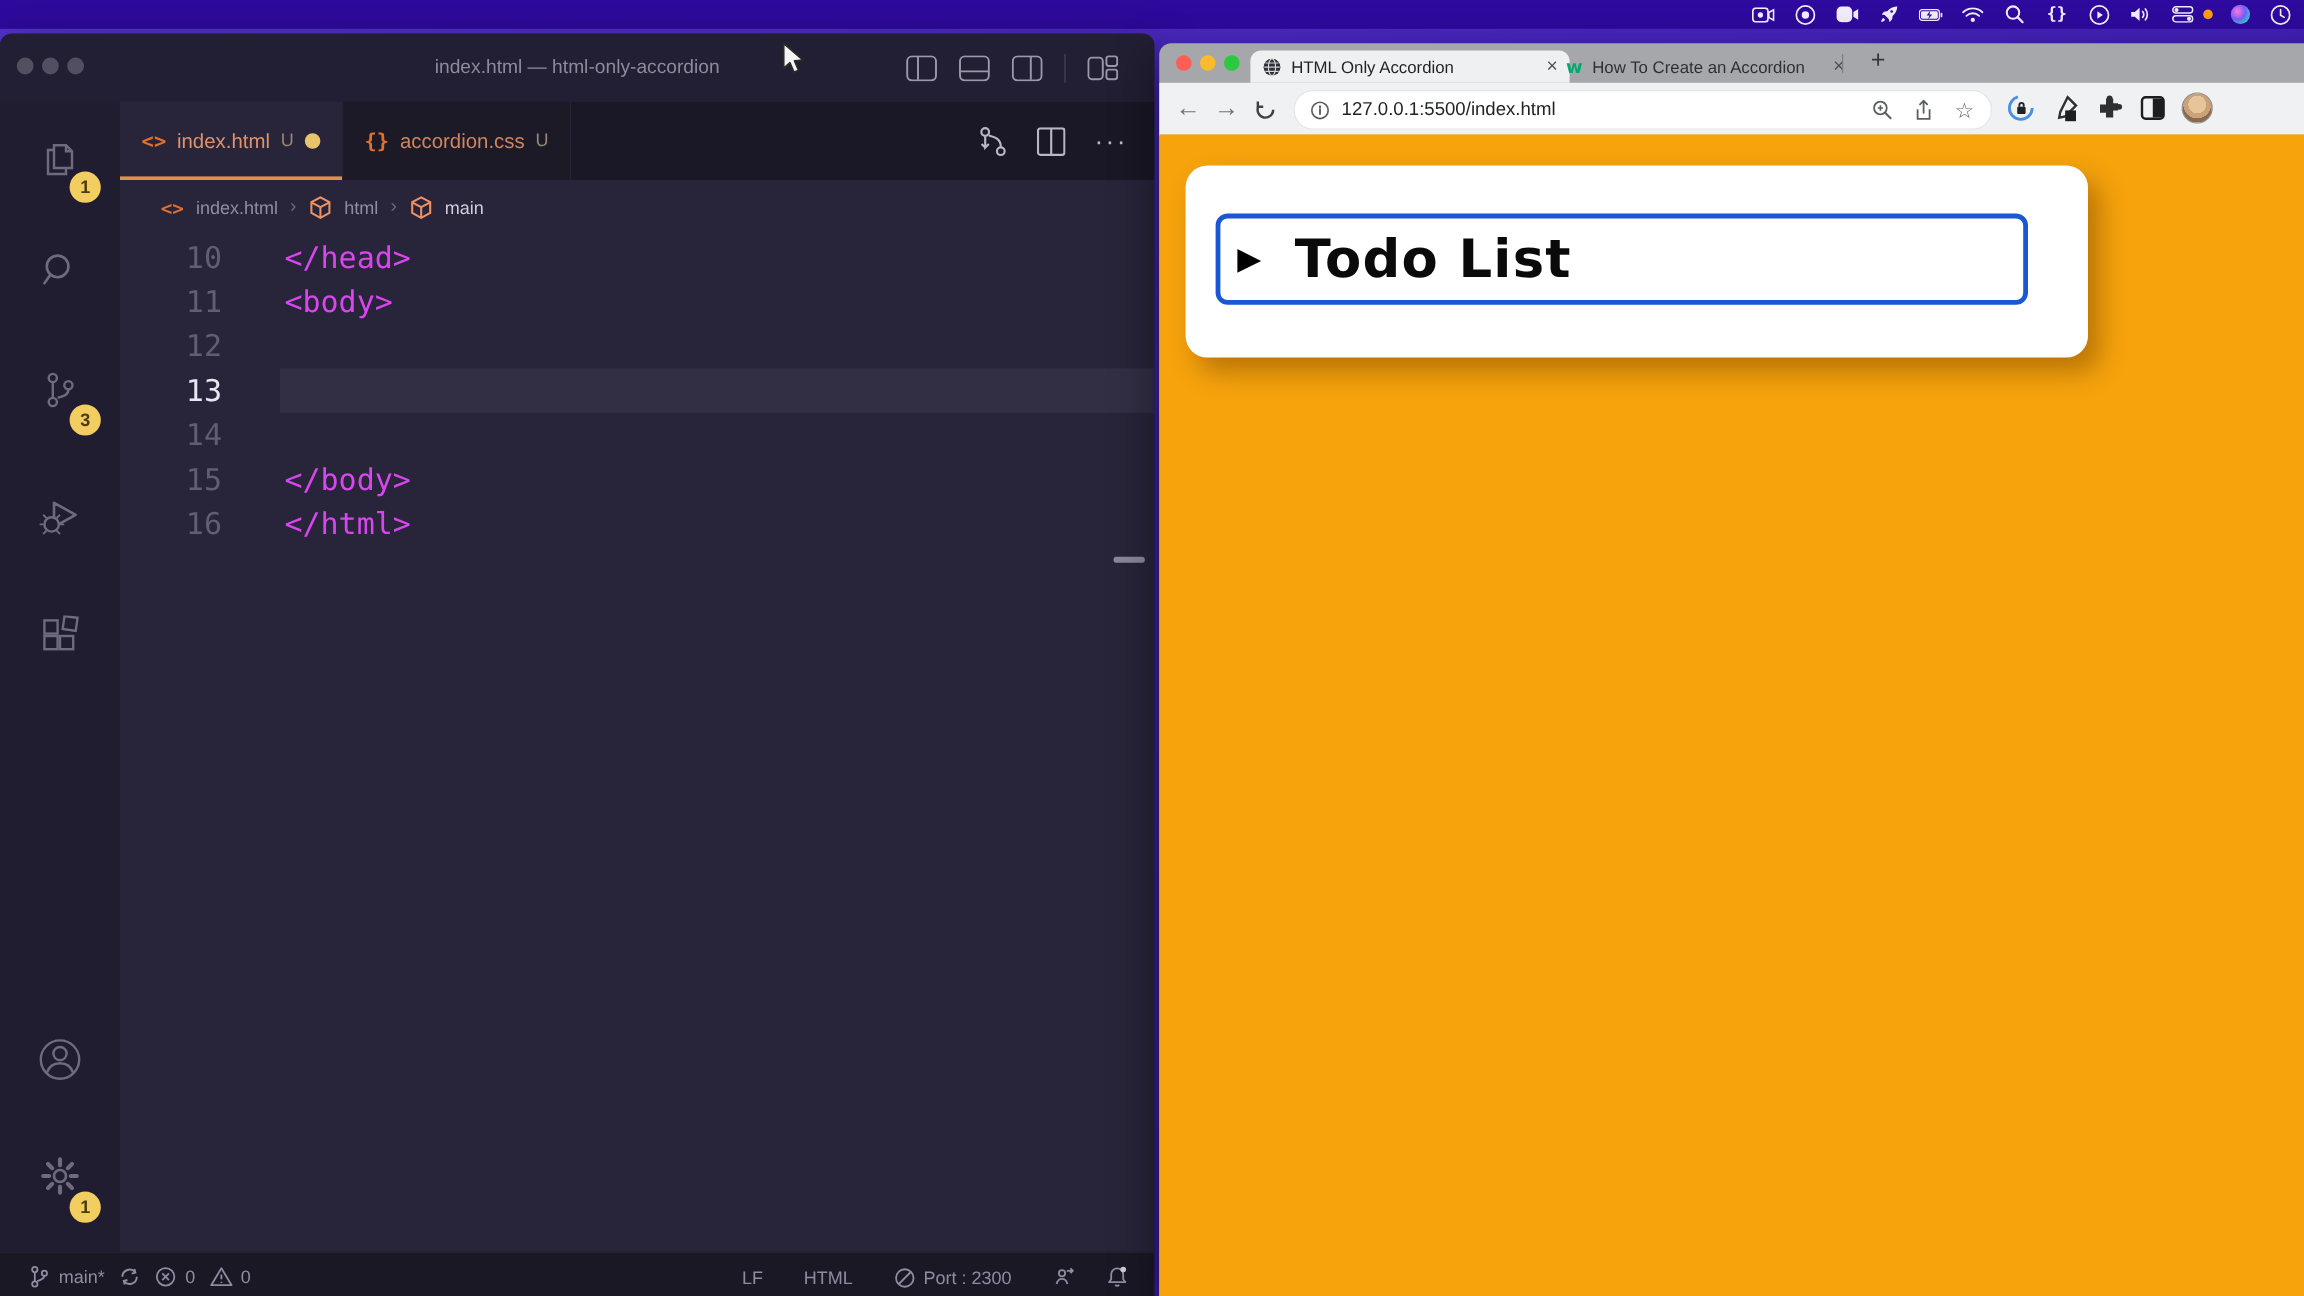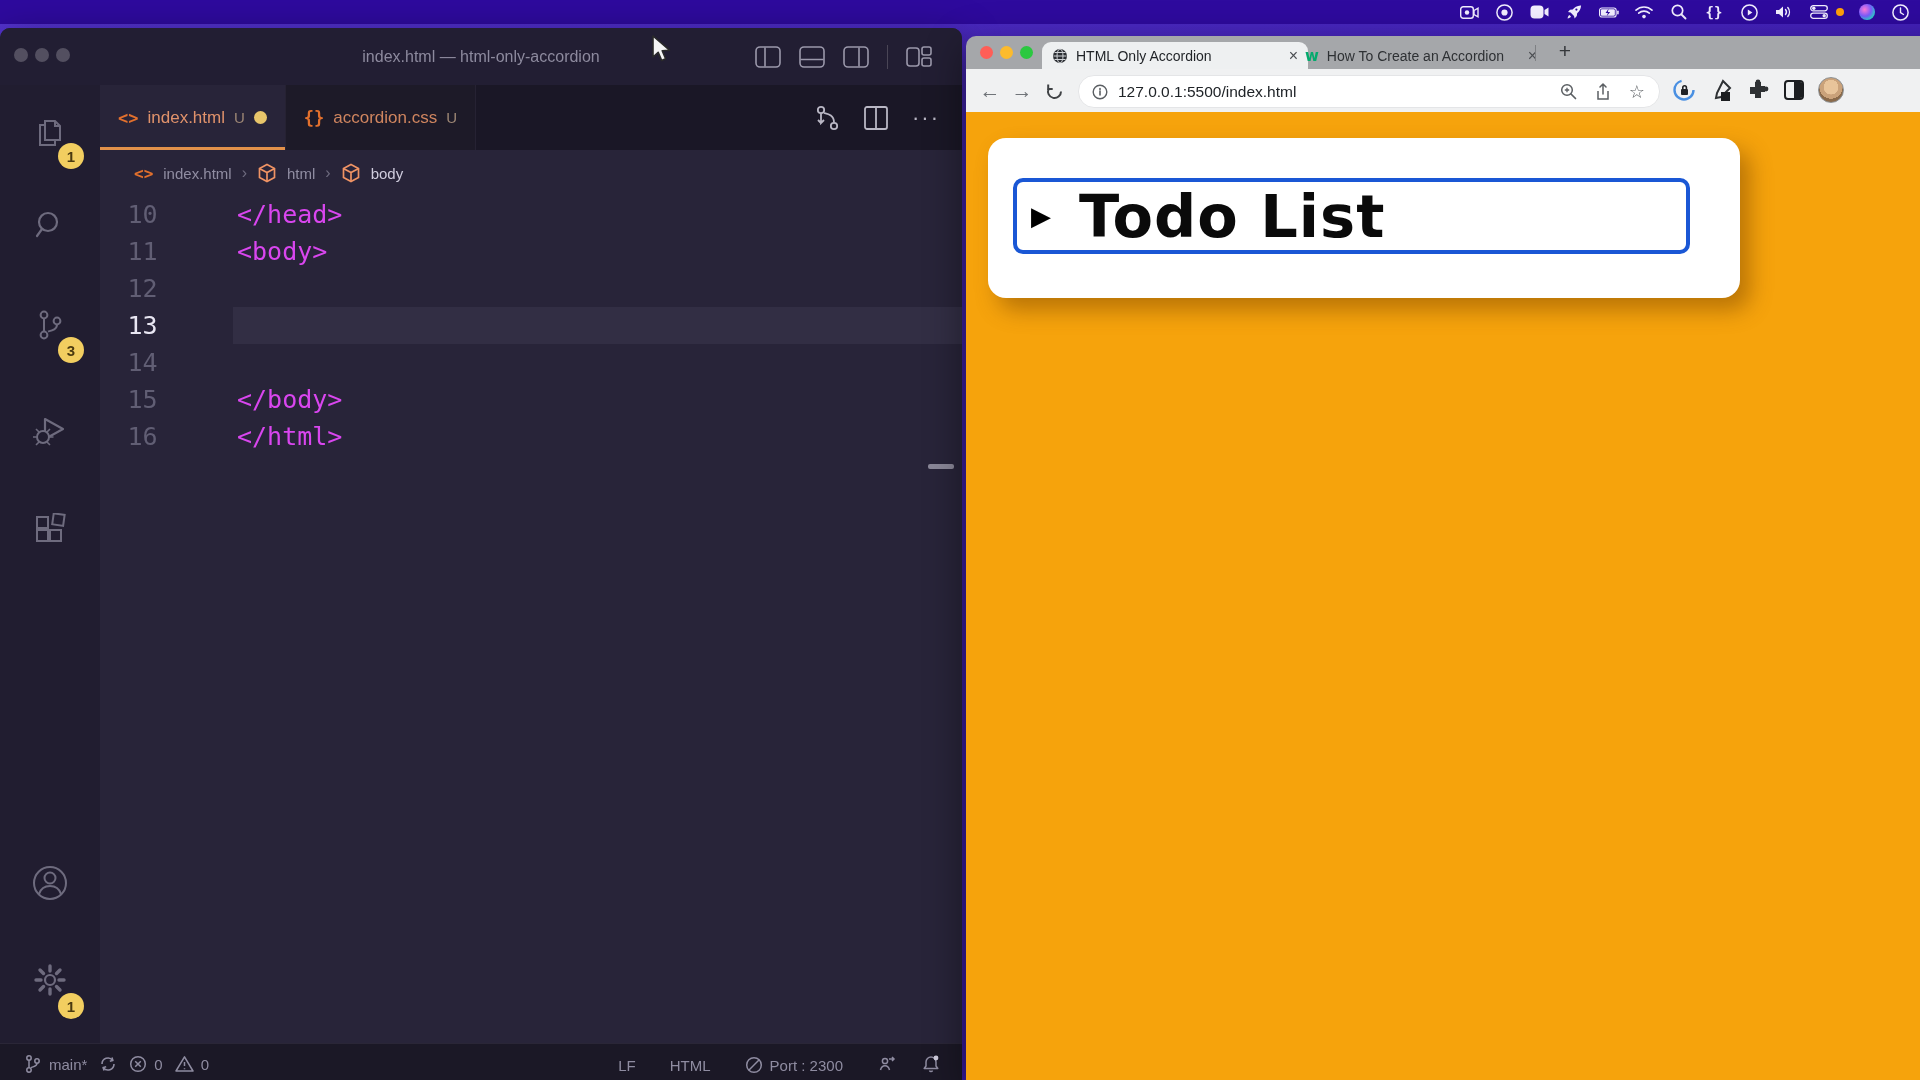--- a/index.html
+++ b/index.html
@@ -51,21 +51,21 @@
 
   .vs-breadcrumb{height:46px;display:flex;align-items:center;gap:10px;padding-left:34px;
     color:#908da2;font-size:15px;}
   .vs-breadcrumb .bsep{color:#6d6a7e;font-size:16px;}
   .vs-breadcrumb .last{color:#cfccdd;}
   .bc-ic{color:#ef9364;}
   .bc-code{font-family:"DejaVu Sans Mono",monospace;font-weight:bold;color:#e2702d;font-size:16px;}
 
   .vs-code{position:relative;font-family:"DejaVu Sans Mono",monospace;font-size:25px;}
   .cline{display:flex;height:37px;line-height:37px;}
-  .cline .gut{width:85px;text-align:center;color:#615e74;flex:none;}
+  .cline .gut{width:85px;text-align:right;color:#615e74;flex:none;}
   .cline .cd{padding-left:52px;color:#d946ef;white-space:pre;flex:1;}
   .cline.current{background:linear-gradient(to right,transparent 133px,#322e44 133px);}
   .cline.current .gut{color:#e8e6f2;}
   .scrollnub{position:absolute;left:828px;top:379px;width:26px;height:5px;border-radius:2px;background:#8a8798;}
 
   .vs-statusbar{position:absolute;left:0;right:0;bottom:0;height:40px;background:#1b1826;
     border-top:1px solid #2a2637;display:flex;align-items:center;color:#8f8ca1;font-size:15px;}
   .sb-left{display:flex;align-items:center;gap:12px;padding-left:24px;}
   .sb-right{margin-left:auto;display:flex;align-items:flex-end;padding-right:21px;}
   .sb-item{display:flex;align-items:center;gap:7px;}
@@ -102,21 +102,21 @@
   .update-btn{position:absolute;right:12px;top:7px;height:28px;border:1.5px solid #6b6e72;border-radius:15px;
     display:flex;align-items:center;gap:8px;padding:0 10px 0 14px;color:#2f3236;font-size:15px;background:transparent;}
   .update-kebab{color:#2f9e55;font-size:15px;}
 
   .cr-content{position:absolute;left:0;right:0;top:76px;bottom:0;background:#f6a30c;}
   .todo-card{position:absolute;left:22px;top:26px;width:752px;height:160px;background:#ffffff;
     border-radius:18px;box-shadow:10px 12px 22px rgba(110,60,0,.45);}
   .accordion-summary{position:absolute;left:25px;top:40px;width:677px;height:76px;box-sizing:border-box;
     border:4px solid #1a57d5;border-radius:10px;display:flex;align-items:center;padding-left:14px;gap:28px;background:#fff;}
   .acc-marker{color:#000;font-size:26px;font-family:"DejaVu Sans",sans-serif;}
-  .acc-title{color:#0a0a0a;font-size:59px;font-weight:900;font-family:"DejaVu Sans",sans-serif;letter-spacing:1px;}
+  .acc-title{color:#0a0a0a;font-size:44px;font-weight:900;font-family:"DejaVu Sans",sans-serif;letter-spacing:1px;}
 
   .cursor{position:absolute;left:650px;top:34px;}
 </style>
 </head>
 <body>
 
 <div id="screen">
 
   <div class="menubar">
     <div class="mb-right">
@@ -334,21 +334,21 @@
             </svg>
         </span>
         <span>html</span>
         <span class="bsep">›</span>
         <span class="bc-ic">
           <svg width="20" height="20" viewBox="0 0 20 20">
               <path d="M10 1.5l7.5 4v9l-7.5 4-7.5-4v-9z" fill="none" stroke="#ef9364" stroke-width="1.7"></path>
               <path d="M2.8 5.8L10 9.6l7.2-3.8M10 9.6v8.4" fill="none" stroke="#ef9364" stroke-width="1.7"></path>
             </svg>
         </span>
-        <span class="last">body</span>
+        <span class="last">main</span>
       </div>
 
       <div class="vs-code">
         <div class="cline">
             <span class="gut">10</span>
             <span class="cd">&lt;/head&gt;</span>
           </div>
         <div class="cline">
             <span class="gut">11</span>
             <span class="cd">&lt;body&gt;</span>

